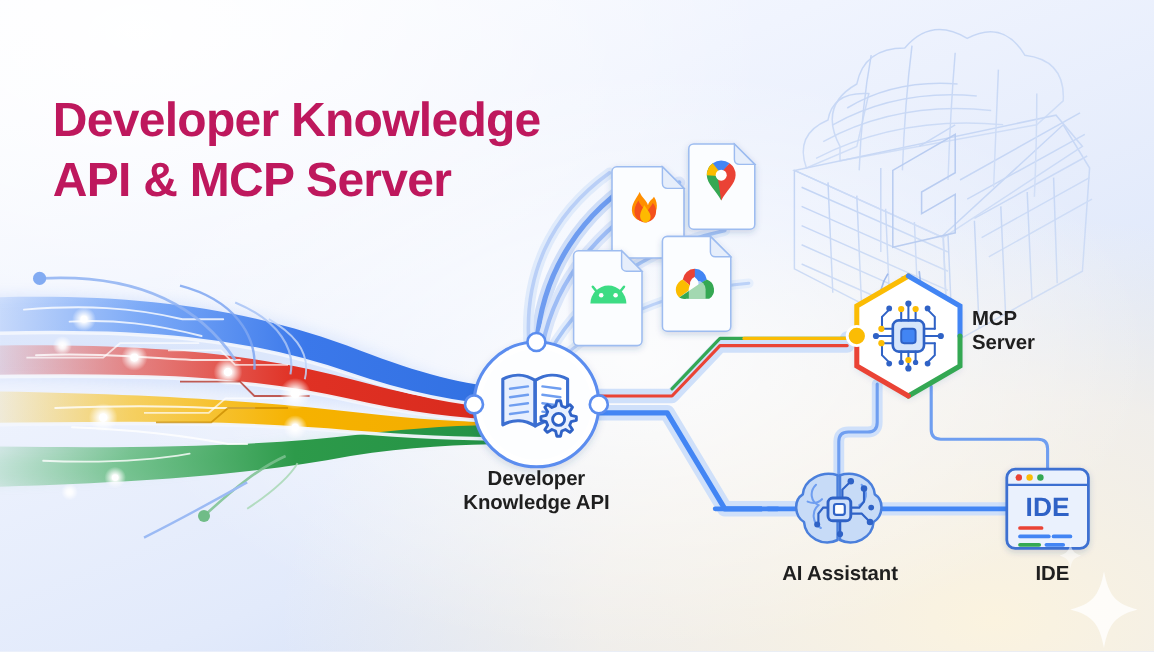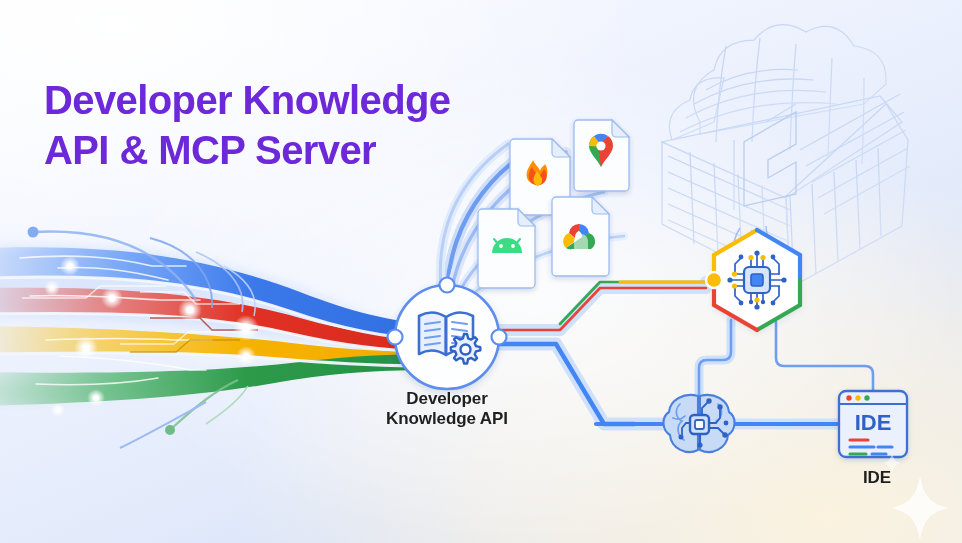--- a/index.html
+++ b/index.html
@@ -11,21 +11,21 @@
   #stage{position:relative;width:962px;height:543px;overflow:hidden;}
   #bg{position:absolute;inset:0;}
   #art{position:absolute;inset:0;}
   .lbl{
     position:absolute;color:#1f1f1f;font-weight:700;
     text-align:center;line-height:1.18;letter-spacing:-0.1px;
     white-space:pre-line;
   }
   #title{
     position:absolute;left:44px;top:76px;
-    font-size:40px;font-weight:700;color:#6d28d9;
+    font-size:40px;font-weight:700;color:#be185d;
     line-height:1.24;letter-spacing:-0.6px;white-space:pre-line;
   }
   #lbl-api{left:352px;top:389px;width:190px;font-size:17px;}
   #lbl-mcp{left:810px;top:256px;width:150px;font-size:17px;text-align:left;}
   #lbl-ai{left:620px;top:468px;width:160px;font-size:17px;}
   #lbl-ide{left:822px;top:468px;width:110px;font-size:17px;}
 </style>
 </head>
 <body>
 
@@ -453,15 +453,18 @@
       </g>
 
     </g>
   </svg>
 
   <div id="title">Developer Knowledge
 API &amp; MCP Server</div>
 
   <div class="lbl" id="lbl-api">Developer
 Knowledge API</div>
+  <div class="lbl" id="lbl-mcp">MCP
+Server</div>
+  <div class="lbl" id="lbl-ai">AI Assistant</div>
   <div class="lbl" id="lbl-ide">IDE</div>
 
 </div>
 
 </body></html>

